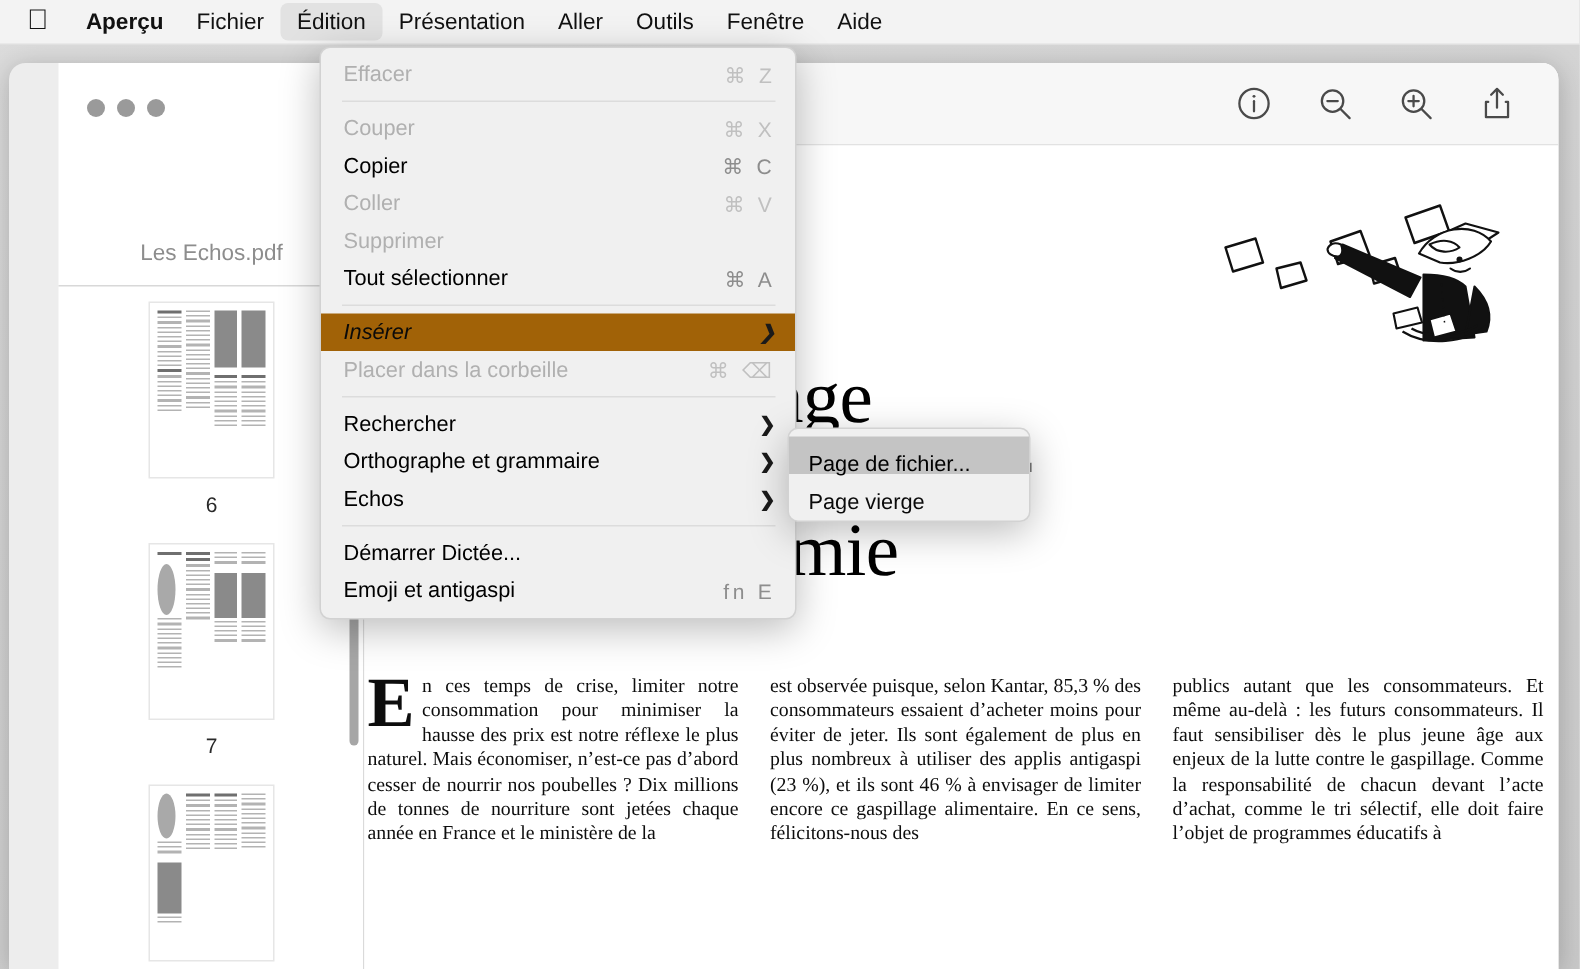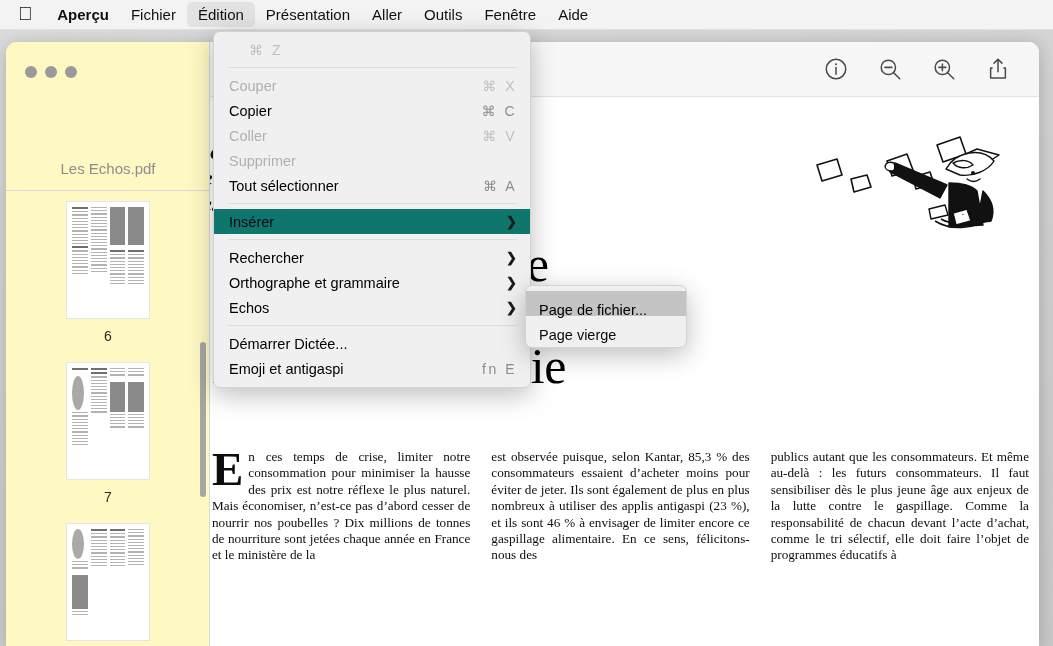--- a/index.html
+++ b/index.html
@@ -46,24 +46,25 @@
     background: #ededed;
     border-radius: 11px 11px 0 0;
     box-shadow: 0 3px 18px rgba(0,0,0,0.22);
     overflow: hidden;
     display: flex;
   }
 
   
   #sidebar {
     width: 204px; height: 604px;
-    background: #fef9c3;
+    background: #ffffff;
     position: relative;
     flex: 0 0 204px;
     border-right: 1px solid #dadada;
+    margin-left: 33px;
   }
   #traffic {
     position: absolute; left: 19px; top: 24px;
     display: flex; gap: 8px;
   }
   .light { width: 12px; height: 12px; border-radius: 50%; background: #9a9a9a; }
   #doc-title {
     position: absolute; left: 0; top: 118px;
     width: 204px; text-align: center;
     font-size: 15px; font-weight: 500;
@@ -191,21 +192,21 @@
   }
   .mi .label { flex: 1; }
   .mi .short {
     color: #8d8d8d; font-size: 14px;
     letter-spacing: 2.5px;
     margin-left: 20px;
   }
   .mi .arrow { color: #1a1a1a; font-size: 13px; font-weight: bold; margin-left: 12px; }
   .mi.disabled { color: #b0b0b0; }
   .mi.disabled .short { color: #c0c0c0; }
-  .mi.highlight { background: #0f766e; }
+  .mi.highlight { background: #a16207; font-style: italic; }
   .mi.strong { font-weight: normal; color: #000; }
   .mi-sep {
     height: 1px; background: #dcdcdc;
     margin: 5px 13px 5px 14px;
   }
 
   
   #submenu {
     position: absolute;
     left: 525px; top: 285px;
@@ -528,20 +529,21 @@
         <div class="col">
           <span>publics autant que les consommateurs. Et même au-delà : les futurs consommateurs. Il faut sensibiliser dès le plus jeune âge aux enjeux de la lutte contre le gaspillage. Comme la responsabilité de chacun devant l’acte d’achat, comme le tri sélectif, elle doit faire l’objet de programmes éducatifs à</span>
         </div>
       </div>
     </div>
   </div>
 </div>
 
 <div id="edit-menu">
   <div class="mi disabled">
+    <span class="label">Effacer</span>
     <span class="short">⌘ Z</span>
   </div>
   <div class="mi-sep"></div>
   <div class="mi disabled">
     <span class="label">Couper</span>
     <span class="short">⌘ X</span>
   </div>
   <div class="mi strong">
     <span class="label">Copier</span>
     <span class="short">⌘ C</span>
@@ -556,20 +558,24 @@
   </div>
   <div class="mi strong">
     <span class="label">Tout sélectionner</span>
     <span class="short">⌘ A</span>
   </div>
   <div class="mi-sep"></div>
   <div class="mi highlight">
     <span class="label">Insérer</span>
     <span class="arrow">❯</span>
   </div>
+  <div class="mi disabled">
+    <span class="label">Placer dans la corbeille</span>
+    <span class="short">⌘ ⌫</span>
+  </div>
   <div class="mi-sep"></div>
   <div class="mi strong">
     <span class="label">Rechercher</span>
     <span class="arrow">❯</span>
   </div>
   <div class="mi strong">
     <span class="label">Orthographe et grammaire</span>
     <span class="arrow">❯</span>
   </div>
   <div class="mi strong">

